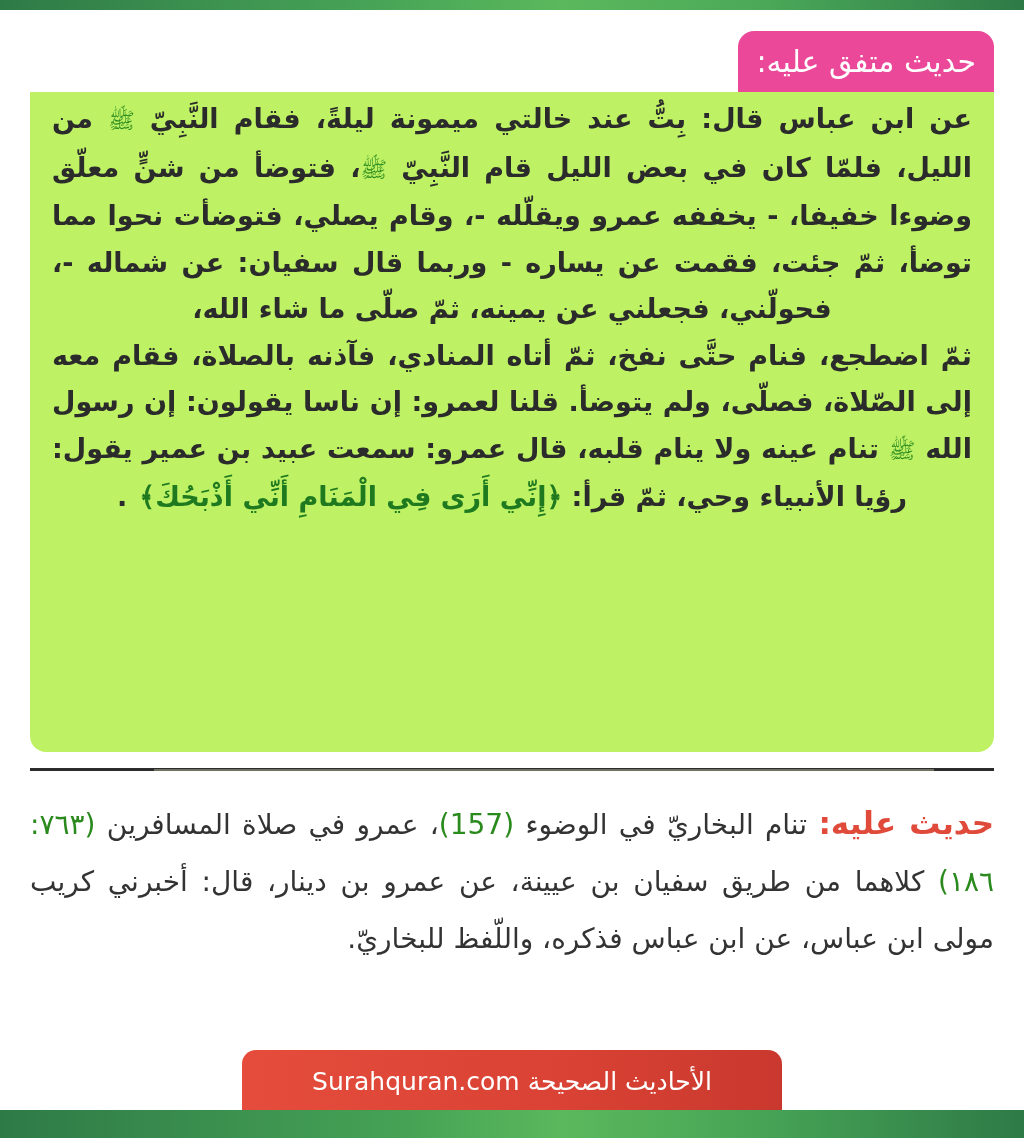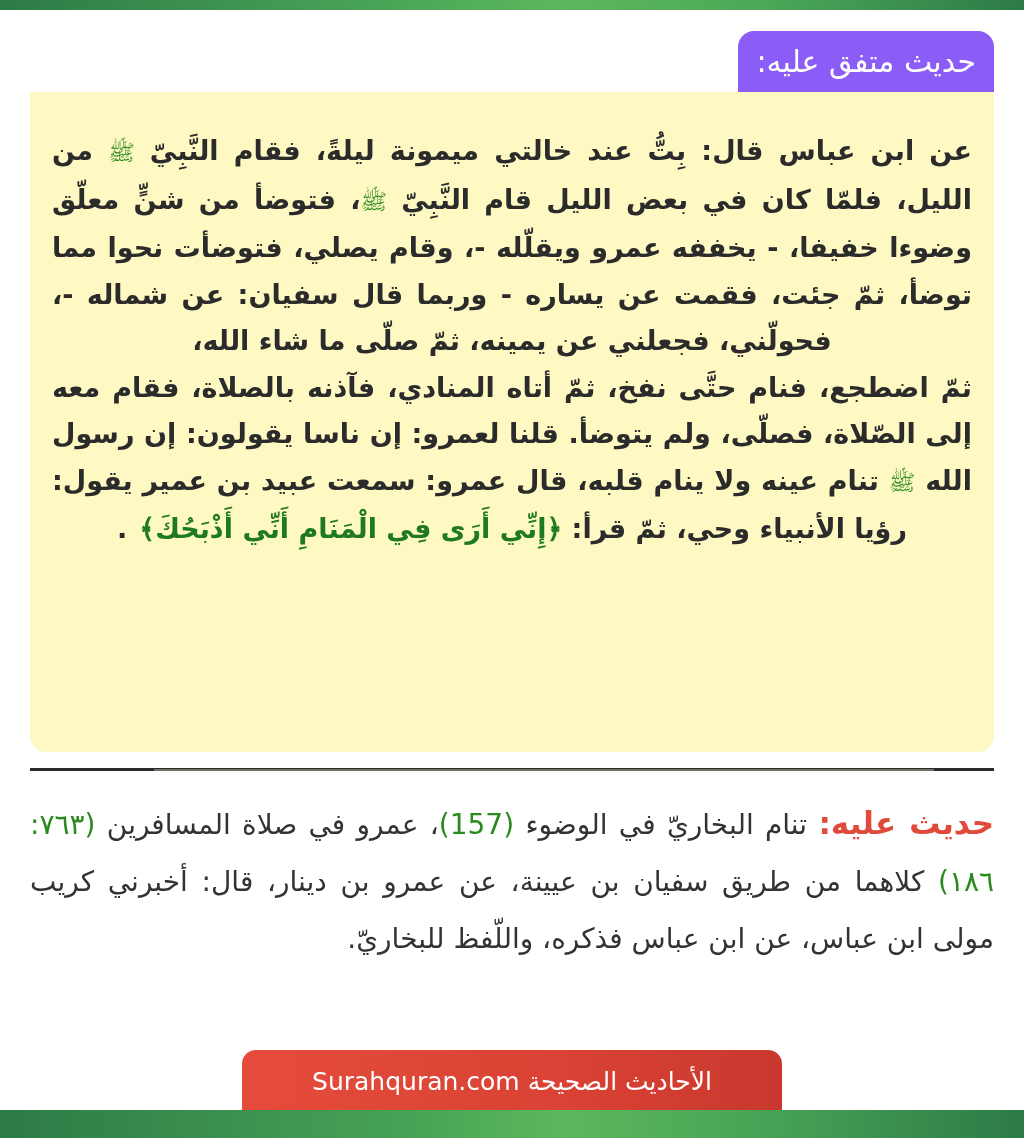--- a/index.html
+++ b/index.html
@@ -16,38 +16,38 @@
       left: 0; top: 0;
       width: 1024px; height: 10px;
       background: linear-gradient(90deg, #2e7a47 0%, #4aa858 40%, #5cb85c 55%, #4aa858 75%, #2e7a47 100%);
     }
     .title-tab {
       position: absolute;
       top: 31px;
       right: 30px;
       height: 62px;
       padding: 0 18px;
-      background: #8b5cf6;
+      background: #ec4899;
       border-radius: 16px 16px 0 0;
       color: #ffffff;
       font-size: 30px;
       line-height: 62px;
       direction: rtl;
       white-space: nowrap;
     }
     .hadith-box {
       position: absolute;
       top: 92px;
       left: 30px;
       width: 964px;
       height: 660px;
-      background: #fef9c3;
+      background: #bef264;
       border-radius: 0 0 16px 16px;
       box-sizing: border-box;
-      padding: 36px 22px;
+      padding: 4px 22px;
       direction: rtl;
       text-align: center;
       font-size: 27px;
       font-weight: bold;
       line-height: 46.5px;
       color: #2b2b2b;
     }
     .hadith-box .para {
       text-align: justify;
       text-align-last: center;

